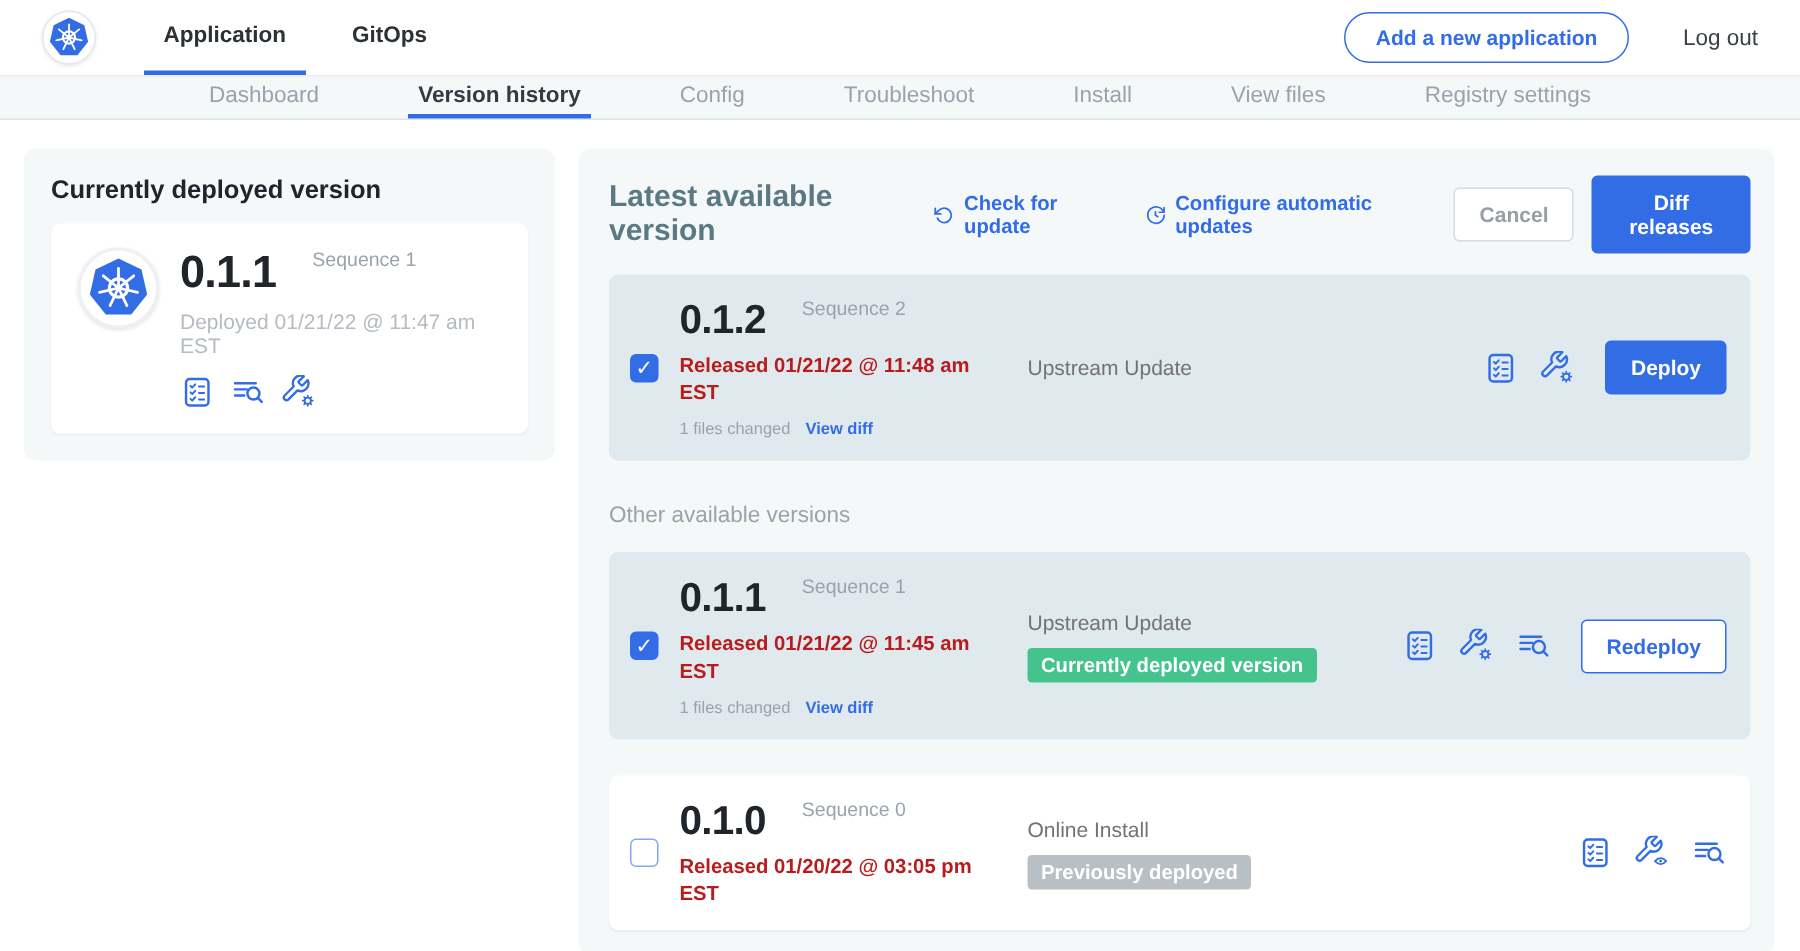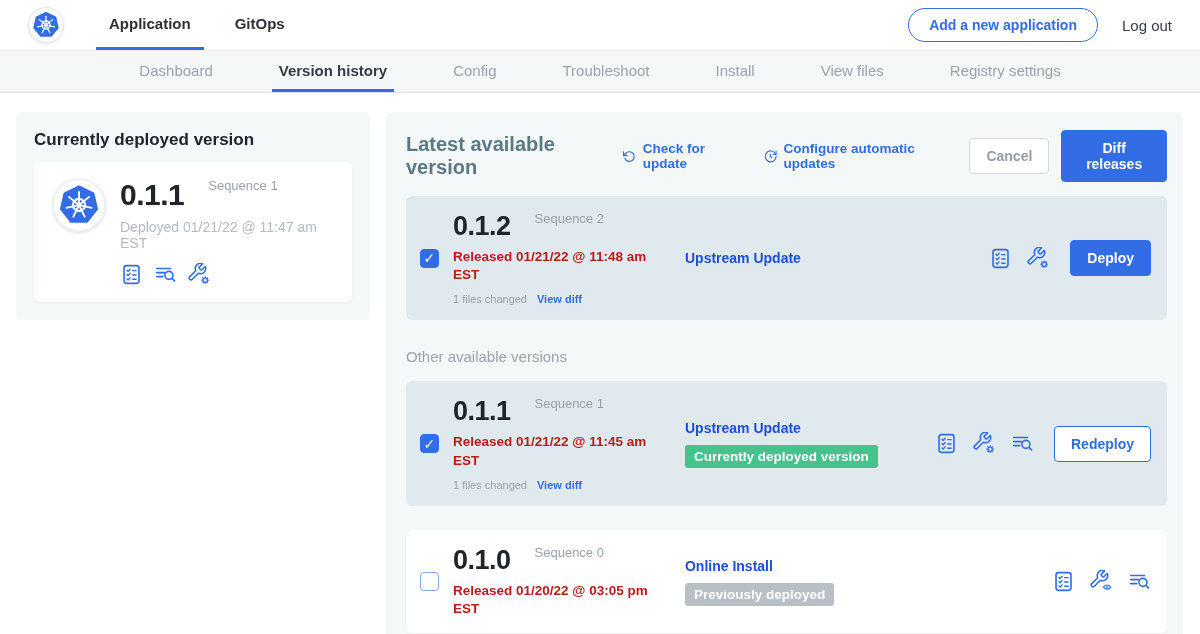--- a/index.html
+++ b/index.html
@@ -9,28 +9,28 @@
   
   .topnav { height:50px; display:flex; align-items:stretch; background:#fff; padding:0 28px; }
   .logo-badge { width:36px; height:36px; border-radius:50%; background:#fff;
     border:1px solid #e3e8eb; box-shadow:0 1px 3px rgba(0,0,0,.10);
     display:flex; align-items:center; justify-content:center; align-self:center; }
   .logo-badge svg { width:28px; height:28px; }
   .app-tabs { display:flex; margin-left:32px; }
   .app-tab { display:flex; align-items:center; padding:0 13px; font-size:15px; font-weight:600;
     color:#2c3136; cursor:pointer; border-bottom:3px solid transparent; margin-right:18px; }
   .app-tab.active { font-weight:700; border-bottom-color:#326de6; }
-  .topnav-right { margin-left:auto; display:flex; align-items:center; gap:24px; }
+  .topnav-right { margin-left:auto; display:flex; align-items:center; gap:36px; }
   .pill-btn { background:#fff; color:#326de6; border:1px solid #326de6; border-radius:18px;
     font-size:14px; font-weight:700; padding:8px 20px; cursor:pointer;
     font-family:inherit; }
   .logout { font-size:15px; font-weight:500; color:#3a4048; cursor:pointer; }
 
   
-  .subnav { height:43px; background:#f5f8f9; border-top:1px solid #e9edf0; border-bottom:1px solid #dde3e7;
+  .subnav { height:30px; background:#f5f8f9; border-top:1px solid #e9edf0; border-bottom:1px solid #dde3e7;
     display:flex; justify-content:center; gap:52px; }
   .subnav-tab { display:flex; align-items:center; padding:0 7px; font-size:15px; color:#9aa3ab;
     cursor:pointer; border-bottom:3px solid transparent; }
   .subnav-tab.active { color:#343a41; font-weight:600; border-bottom-color:#326de6; }
 
   
   .main { display:flex; gap:16px; padding:19px 17px 0 16px; align-items:flex-start; }
   .panel { background:#f4f8f9; border-radius:8px; }
   .left-panel { width:405px; padding:18px; }
   .left-panel h2 { font-size:17px; font-weight:700; color:#20242b; margin-bottom:12px; }
@@ -74,21 +74,21 @@
   .cb.checked::after { content:"\2713"; position:absolute; inset:0; color:#fff; font-size:14px;
     font-weight:700; display:flex; align-items:center; justify-content:center; }
 
   .vinfo { width:204px; }
   .vreleased { margin-top:6px; font-size:13.5px; font-weight:700; color:#b91c1c;
     line-height:1.35; max-width:196px; }
   .vfiles { margin-top:9px; font-size:11px; color:#9aa3ab; display:flex; gap:10px;align-items:flex-end; }
   .view-diff { color:#326de6; font-weight:700; cursor:pointer; }
 
   .vsource { width:250px; margin-left:28px; display:flex; flex-direction:column; gap:9px; align-items:flex-start; }
-  .vsource-label { font-size:14px; font-weight:700; color:#1d4ed8; }
+  .vsource-label { font-size:14px; font-weight:400; color:#737373; }
   .badge { font-size:13.5px; font-weight:700; color:#fff; padding:4px 9px; border-radius:3px; }
   .badge.green { background:#44c38c; }
   .badge.gray  { background:#b8c0c6; }
 
   .vactions { margin-left:auto; display:flex; align-items:center; gap:15px; }
   .vactions .btn { margin-left:5px; }
 </style>
 </head>
 <body>
 

